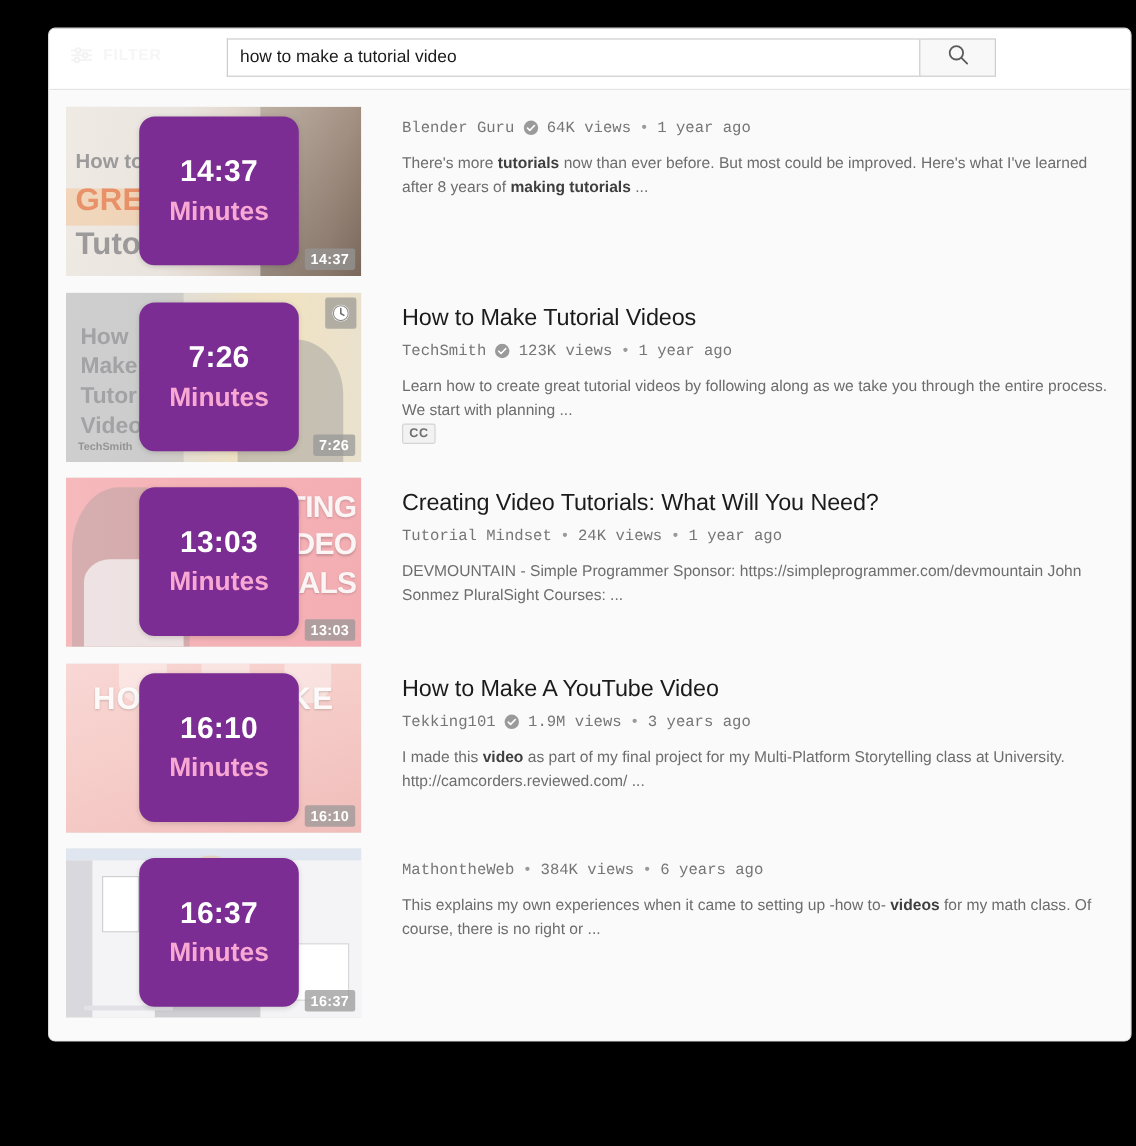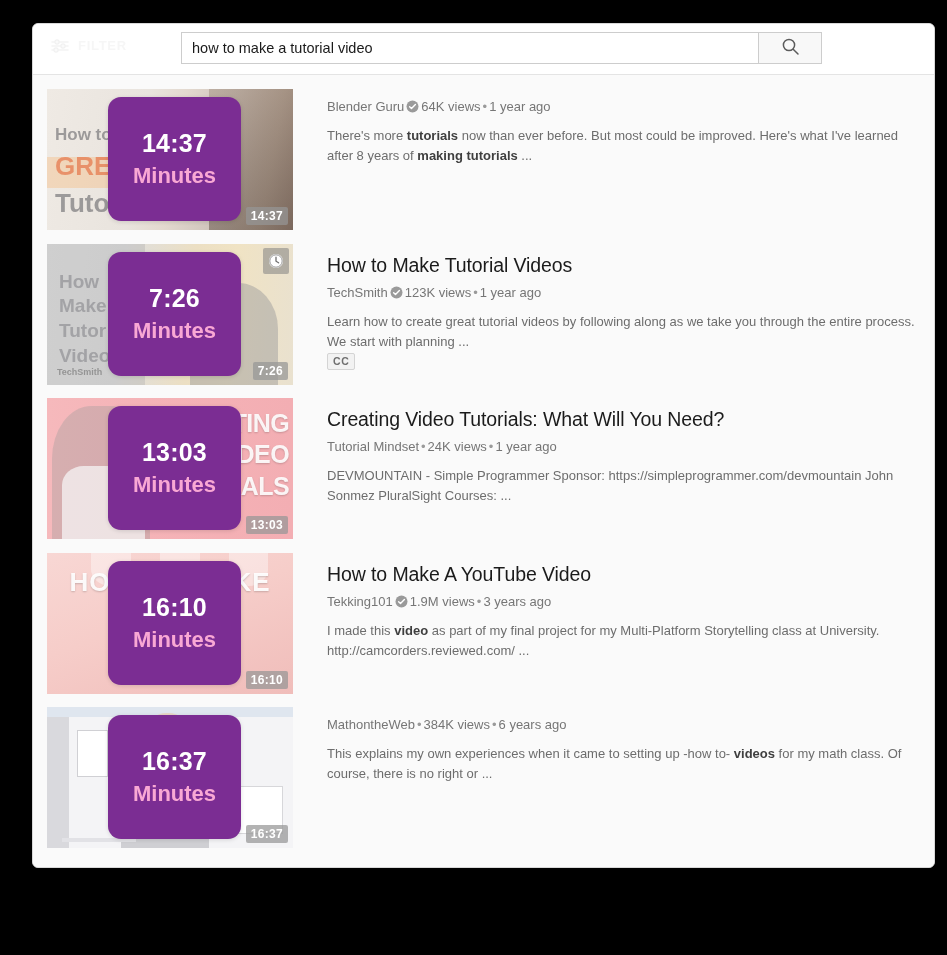--- a/index.html
+++ b/index.html
@@ -15,21 +15,21 @@
   
   #page {
     position: relative;
     width: 947px;
     height: 955px;
     background: #000000;
   }
 
   #browser-panel {
     position: absolute;
-    left: 32px;
+    left: 40px;
     top: 23px;
     width: 903px;
     height: 845px;
     background: #ffffff;
     border-radius: 6px;
     border: 1px solid #d8d8d8;
     box-shadow: 0 0 0 1px rgba(0,0,0,0.04);
     overflow: hidden;
   }
 
@@ -203,23 +203,24 @@
     line-height: 1.2;
     margin-bottom: 8px;
     cursor: pointer;
     letter-spacing: -0.1px;
   }
   .v-byline {
     font-size: 13px;
     color: #767676;
     display: flex;
     align-items: center;
-    gap: 2px;
+    gap: 7px;
     margin-bottom: 12px;
     flex-wrap: wrap;
+    font-family: Liberation Mono, monospace;
   }
   .v-byline .channel { cursor: pointer; color: #767676; }
   .v-byline .sep { color: #9a9a9a; }
   .verified-badge { display: inline-flex; align-items: center; }
 
   .v-desc {
     font-size: 13px;
     color: #6d6d6d;
     line-height: 1.52;
     max-width: 600px;

